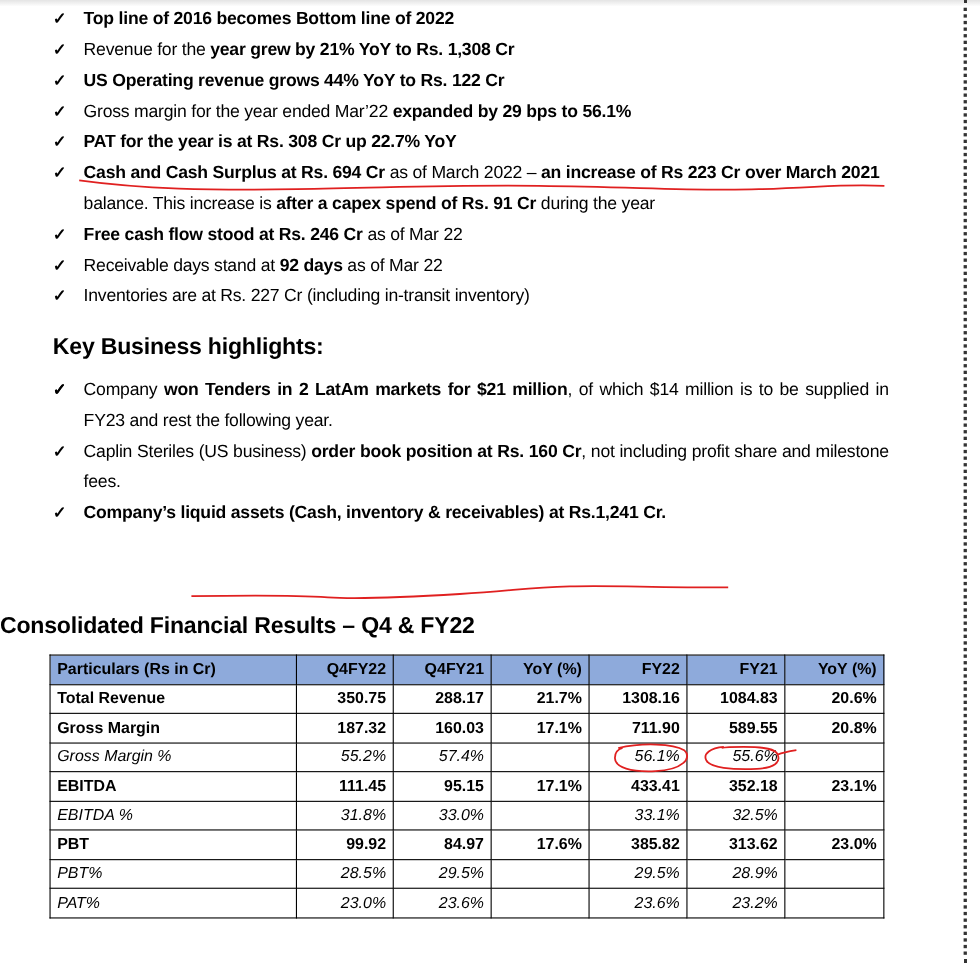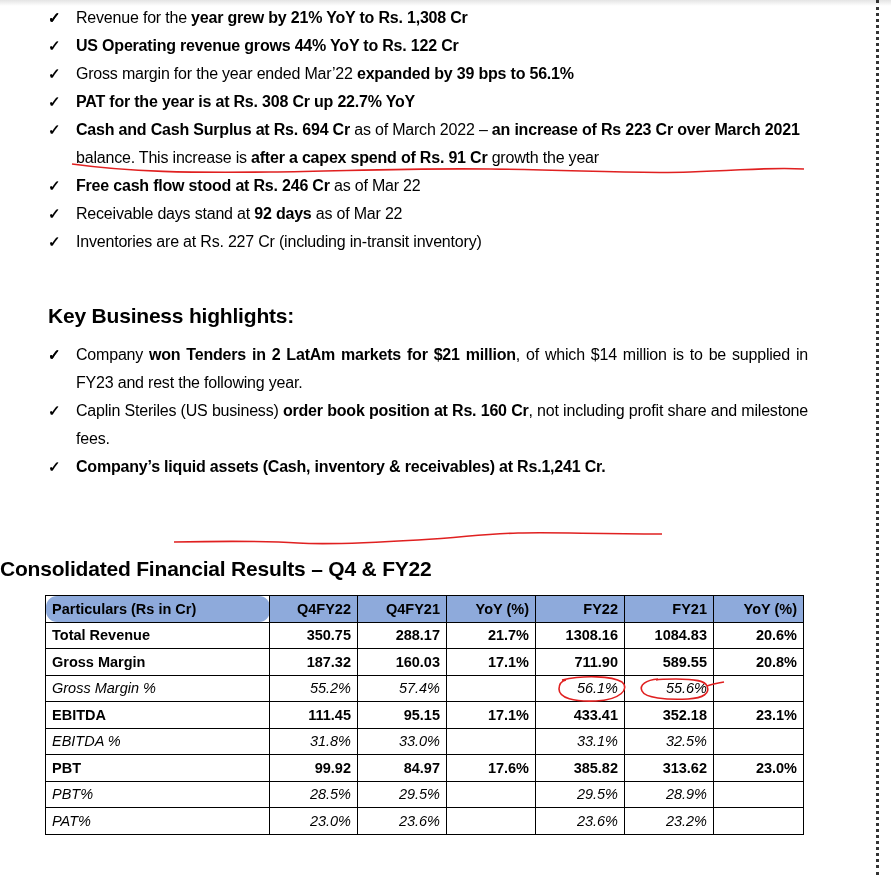--- a/index.html
+++ b/index.html
@@ -36,40 +36,40 @@
   .annot { position: absolute; pointer-events: none; }
 
   table.fin {
     position: absolute; left: 45px; top: 595px; border-collapse: collapse;
     font-family: "Liberation Sans", sans-serif; font-size: 14.5px;
   }
   table.fin td, table.fin th {
     border: 1.5px solid #000; height: 25.5px; padding: 0 6px; white-space: nowrap;
   }
   table.fin th { background: #8eaadb; font-weight: bold; text-align: right; }
-  table.fin th.lbl, table.fin td.lbl { text-align: left; border-radius: 11px; }
+  table.fin th.lbl, table.fin td.lbl { text-align: left; }
   table.fin td { text-align: right; }
   tr.bold td { font-weight: bold; }
   tr.ital td { font-style: italic; margin-left: 48px; }
   col.c0 { width: 224px; } col.c1 { width: 88px; } col.c2 { width: 89px; }
   col.c3 { width: 89px; } col.c4 { width: 89px; } col.c5 { width: 89px; } col.c6 { width: 90px; }
 </style>
 </head>
 <body>
 
 <div class="top-shadow"></div>
 <div class="page-edge"></div>
 
 <ul class="bullets" id="list-financial">
-    <li class="bullet"><span class="check">✓</span></li>
+    <li class="bullet"><span class="check">✓</span><span class="b">Top line of 2016 becomes Bottom line of 2022</span></li>
     <li class="bullet"><span class="check">✓</span><span>Revenue for the </span><span class="b">year grew by 21% YoY to Rs. 1,308 Cr</span></li>
     <li class="bullet"><span class="check">✓</span><span class="b">US Operating revenue grows 44% YoY to Rs. 122 Cr</span></li>
-    <li class="bullet"><span class="check">✓</span><span>Gross margin for the year ended Mar’22 </span><span class="b">expanded by 39 bps to 56.1%</span></li>
+    <li class="bullet"><span class="check">✓</span><span>Gross margin for the year ended Mar’22 </span><span class="b">expanded by 29 bps to 56.1%</span></li>
     <li class="bullet"><span class="check">✓</span><span class="b">PAT for the year is at Rs. 308 Cr up 22.7% YoY</span></li>
-    <li class="bullet"><span class="check">✓</span><span class="b">Cash and Cash Surplus at Rs. 694 Cr</span><span> as of March 2022 – </span><span class="b">an increase of Rs 223 Cr over March 2021</span><span> balance. This increase is </span><span class="b">after a capex spend of Rs. 91 Cr</span><span> growth the year</span></li>
+    <li class="bullet"><span class="check">✓</span><span class="b">Cash and Cash Surplus at Rs. 694 Cr</span><span> as of March 2022 – </span><span class="b">an increase of Rs 223 Cr over March 2021</span><span> balance. This increase is </span><span class="b">after a capex spend of Rs. 91 Cr</span><span> during the year</span></li>
     <li class="bullet"><span class="check">✓</span><span class="b">Free cash flow stood at Rs. 246 Cr</span><span> as of Mar 22</span></li>
     <li class="bullet"><span class="check">✓</span><span>Receivable days stand at </span><span class="b">92 days</span><span> as of Mar 22</span></li>
     <li class="bullet"><span class="check">✓</span><span>Inventories are at Rs. 227 Cr (including in-transit inventory)</span></li>
   </ul>
 
 <div class="section-heading" id="key-heading">Key Business highlights:</div>
 
 <ul class="bullets justify" id="list-business">
     <li class="bullet"><span class="check">✓</span></li>
     <li class="bullet"><span class="check">✓</span><span>Company </span><span class="b">won Tenders in 2 LatAm markets for $21 million</span><span>, of which $14 million is to be supplied in FY23 and rest the following year.</span></li>

